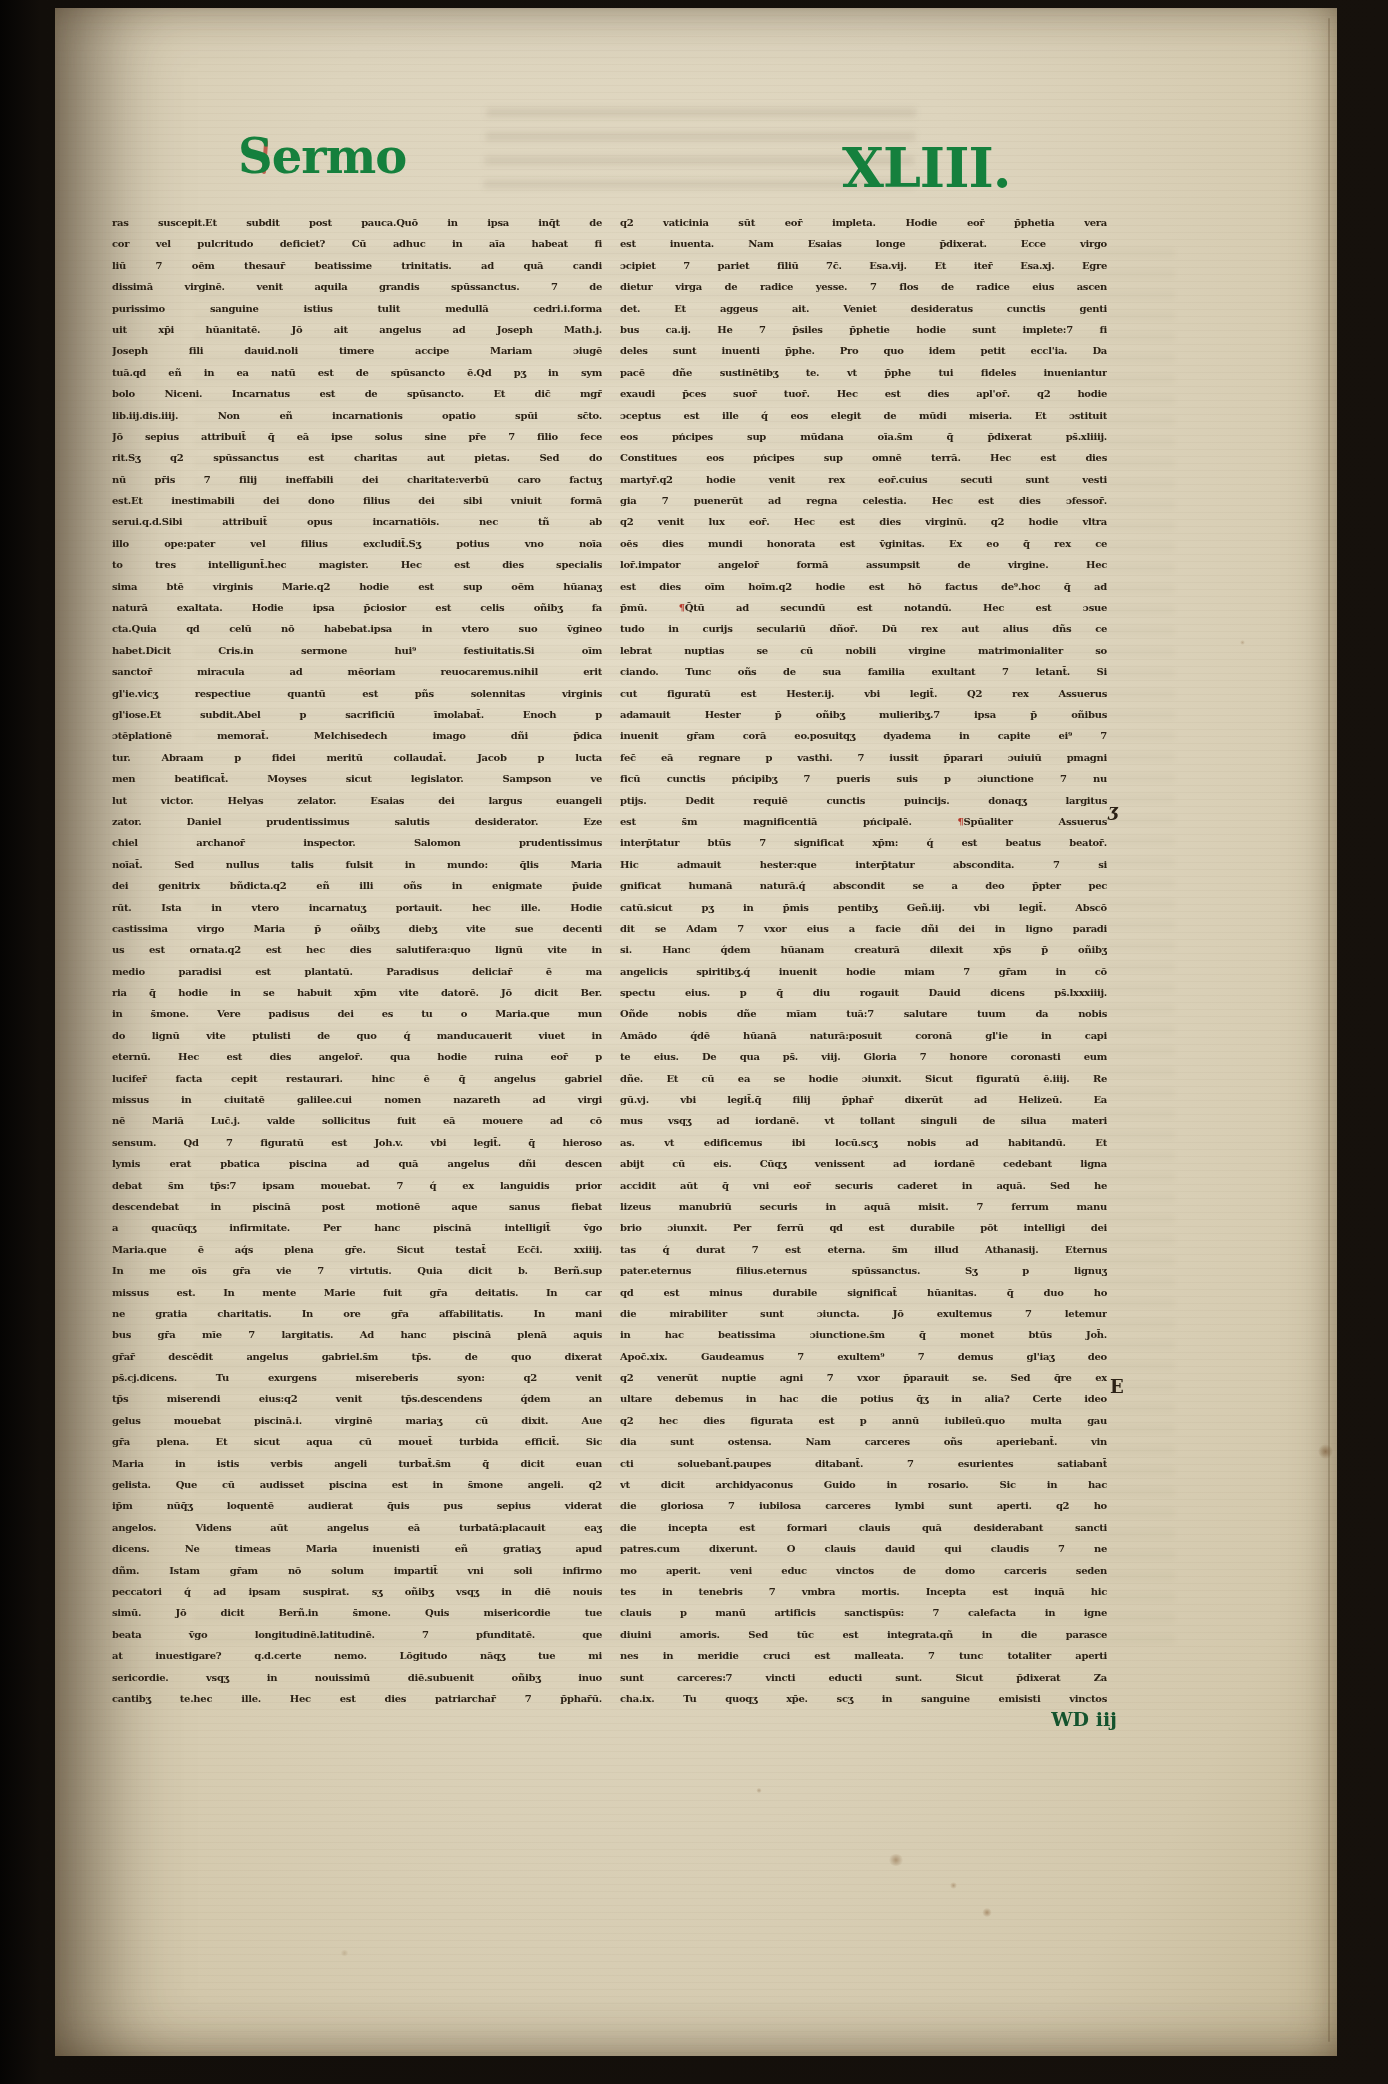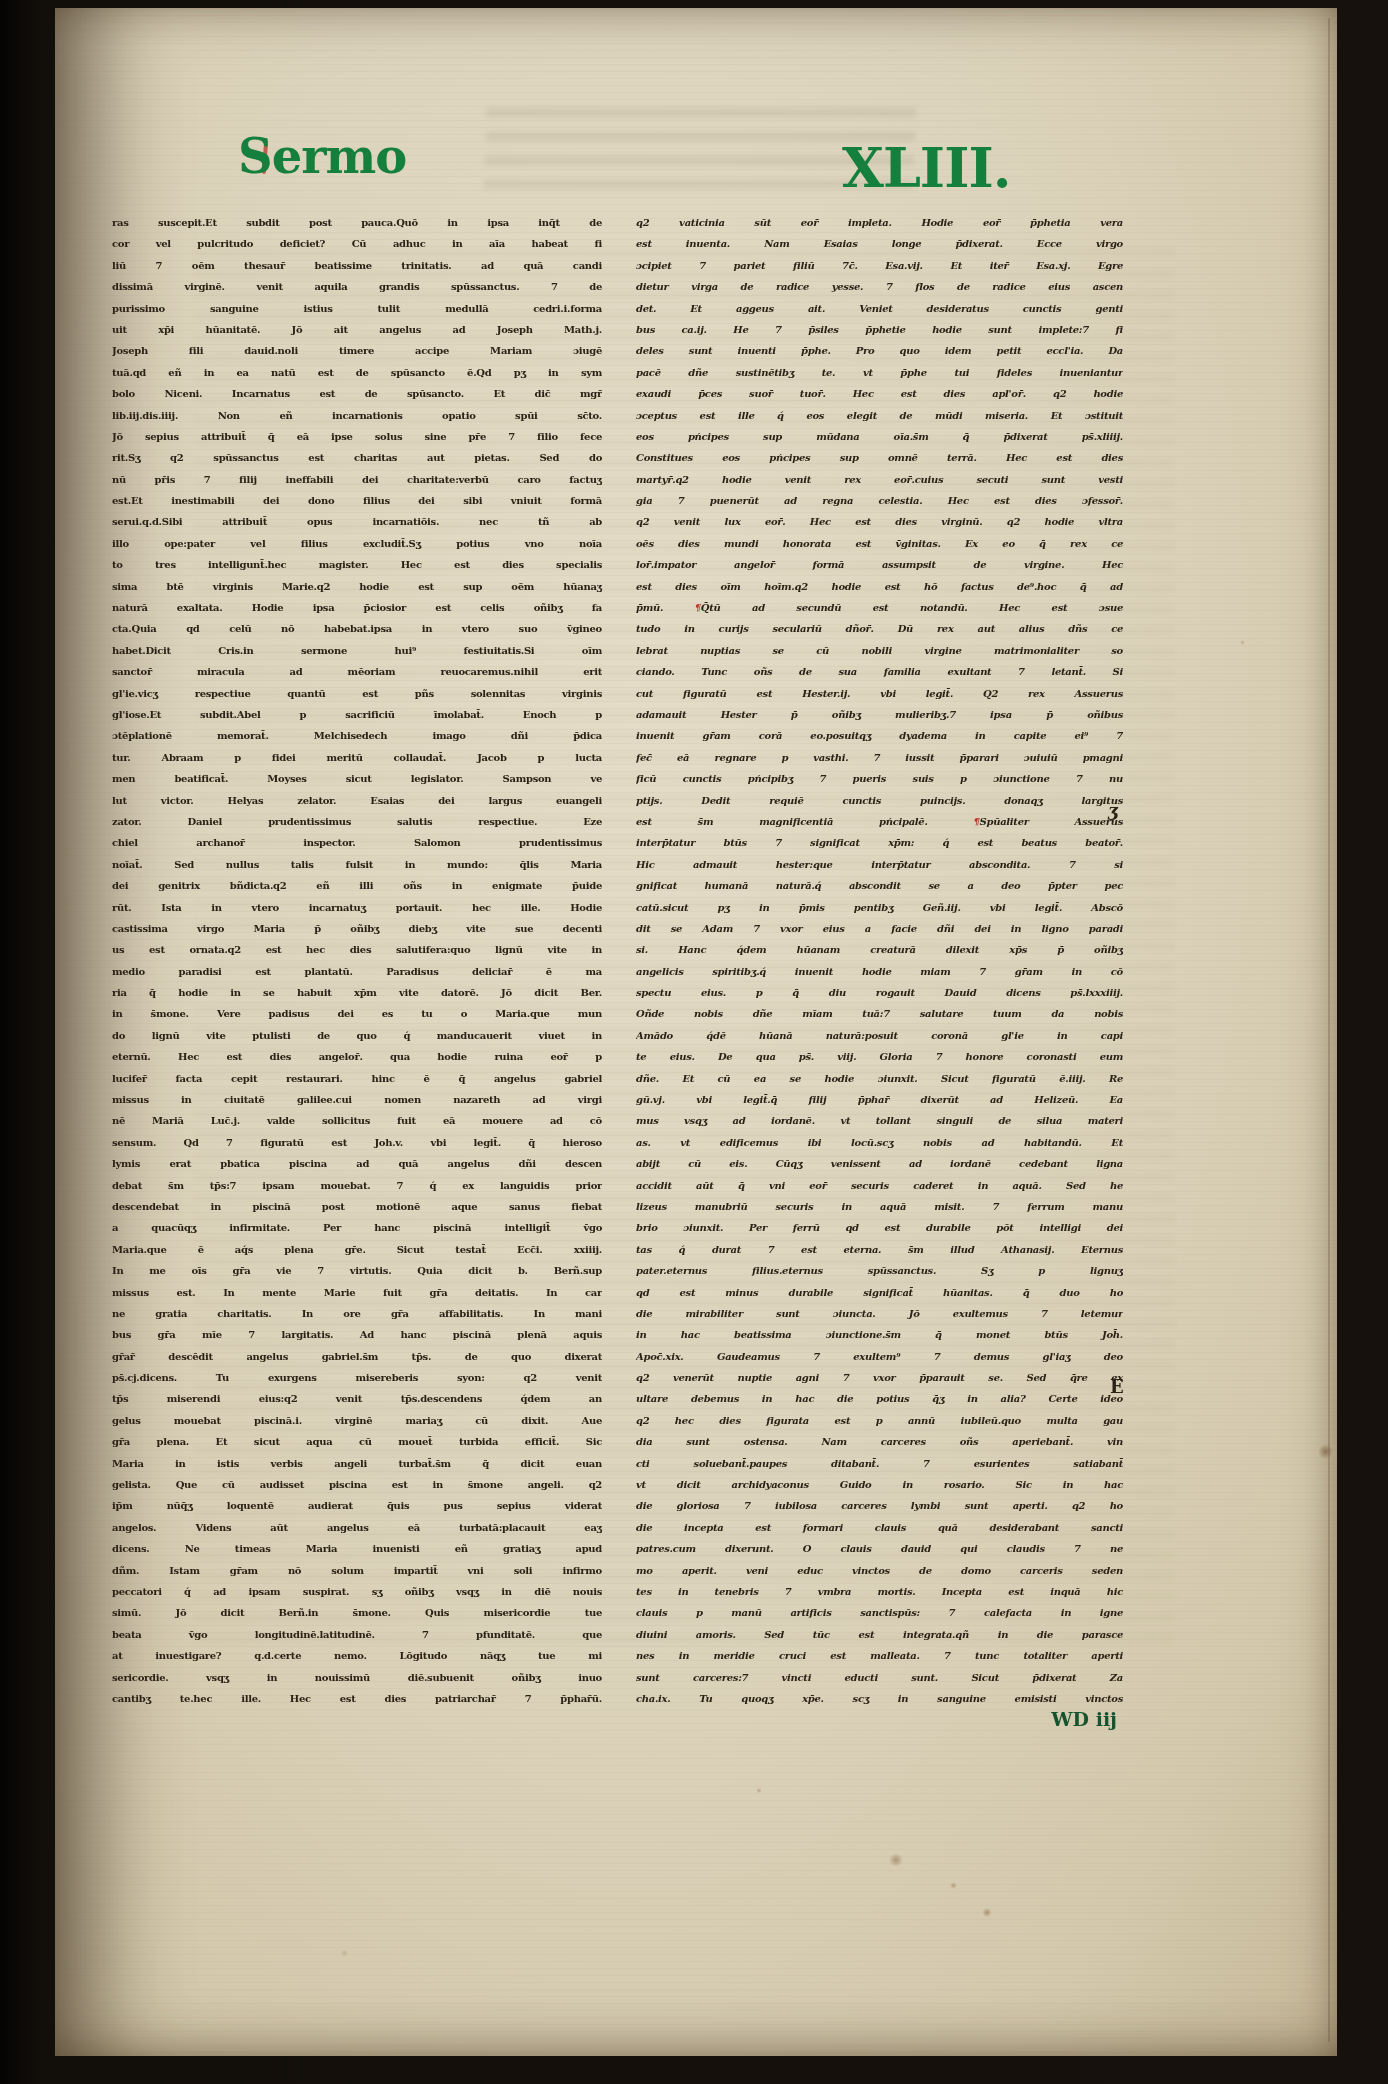--- a/index.html
+++ b/index.html
@@ -42,21 +42,21 @@
   #title-right{left:842px;top:136px;font-size:54px;}
   .rubrication-stroke{
     position:absolute;left:263px;top:140px;width:4px;height:34px;
     background:#b5372a;opacity:.75;transform:rotate(4deg);border-radius:2px;
   }
   .column{
     position:absolute;top:212px;color:#2b2115;
     font-size:10px;font-weight:bold;letter-spacing:-0.3px;
   }
   #column-left{left:112px;width:490px;}
-  #column-right{left:636px;width:487px;font-style:italic;}
+  #column-right{left:620px;width:487px;}
   .line{
     height:21.4px;line-height:21.4px;overflow:hidden;
     text-align:justify;text-align-last:justify;white-space:normal;
   }
   .rubric{color:#b5372a;}
   .signature{
     position:absolute;left:972px;top:1708px;width:145px;text-align:right;
     color:#14532d;font-size:19px;font-weight:bold;letter-spacing:0;
   }
   .margin-mark{
@@ -110,21 +110,21 @@
     <div class="line">naturā exaltata. Hodie ipsa p̄ciosior est celis oñibʒ fa</div>
     <div class="line">cta.Quia qd celū nō habebat.ipsa in vtero suo v̄gineo</div>
     <div class="line">habet.Dicit Cris.in sermone hui⁹ festiuitatis.Si oīm</div>
     <div class="line">sanctor̄ miracula ad mēoriam reuocaremus.nihil erit</div>
     <div class="line">gl'ie.vicʒ respectiue quantū est pñs solennitas virginis</div>
     <div class="line">gl'iose.Et subdit.Abel p sacrificiū īmolabat̄. Enoch p</div>
     <div class="line">ɔtēplationē memorat̄. Melchisedech imago dñi p̄dica</div>
     <div class="line">tur. Abraam p fidei meritū collaudat̄. Jacob p lucta</div>
     <div class="line">men beatificat̄. Moyses sicut legislator. Sampson ve</div>
     <div class="line">lut victor. Helyas zelator. Esaias dei largus euangeli</div>
-    <div class="line">zator. Daniel prudentissimus salutis respectiue. Eze</div>
+    <div class="line">zator. Daniel prudentissimus salutis desiderator. Eze</div>
     <div class="line">chiel archanor̄ inspector. Salomon prudentissimus</div>
     <div class="line">noīat̄. Sed nullus talis fulsit in mundo: q̄lis Maria</div>
     <div class="line">dei genitrix bñdicta.q2 eñ illi oñs in enigmate p̄uide</div>
     <div class="line">rūt. Ista in vtero incarnatuʒ portauit. hec ille. Hodie</div>
     <div class="line">castissima virgo Maria p̄ oñibʒ diebʒ vite sue decenti</div>
     <div class="line">us est ornata.q2 est hec dies salutifera:quo lignū vite in</div>
     <div class="line">medio paradisi est plantatū. Paradisus deliciar̄ ē ma</div>
     <div class="line">ria q̄ hodie in se habuit xp̄m vite datorē. Jō dicit Ber.</div>
     <div class="line">in s̄mone. Vere padisus dei es tu o Maria.que mun</div>
     <div class="line">do lignū vite ptulisti de quo q́ manducauerit viuet in</div>

